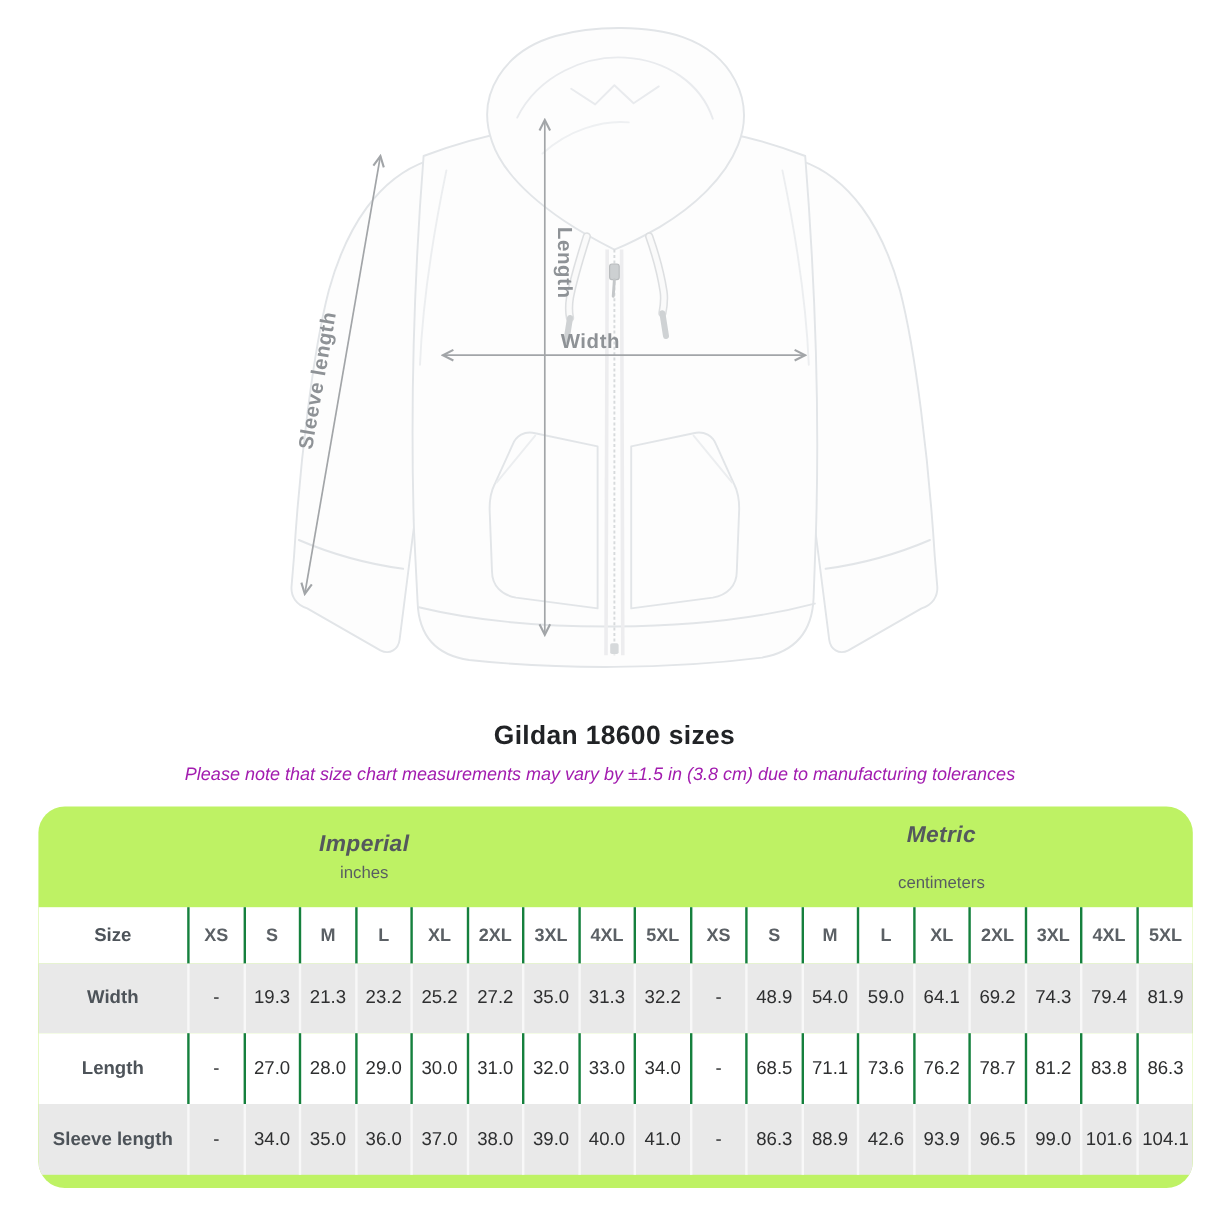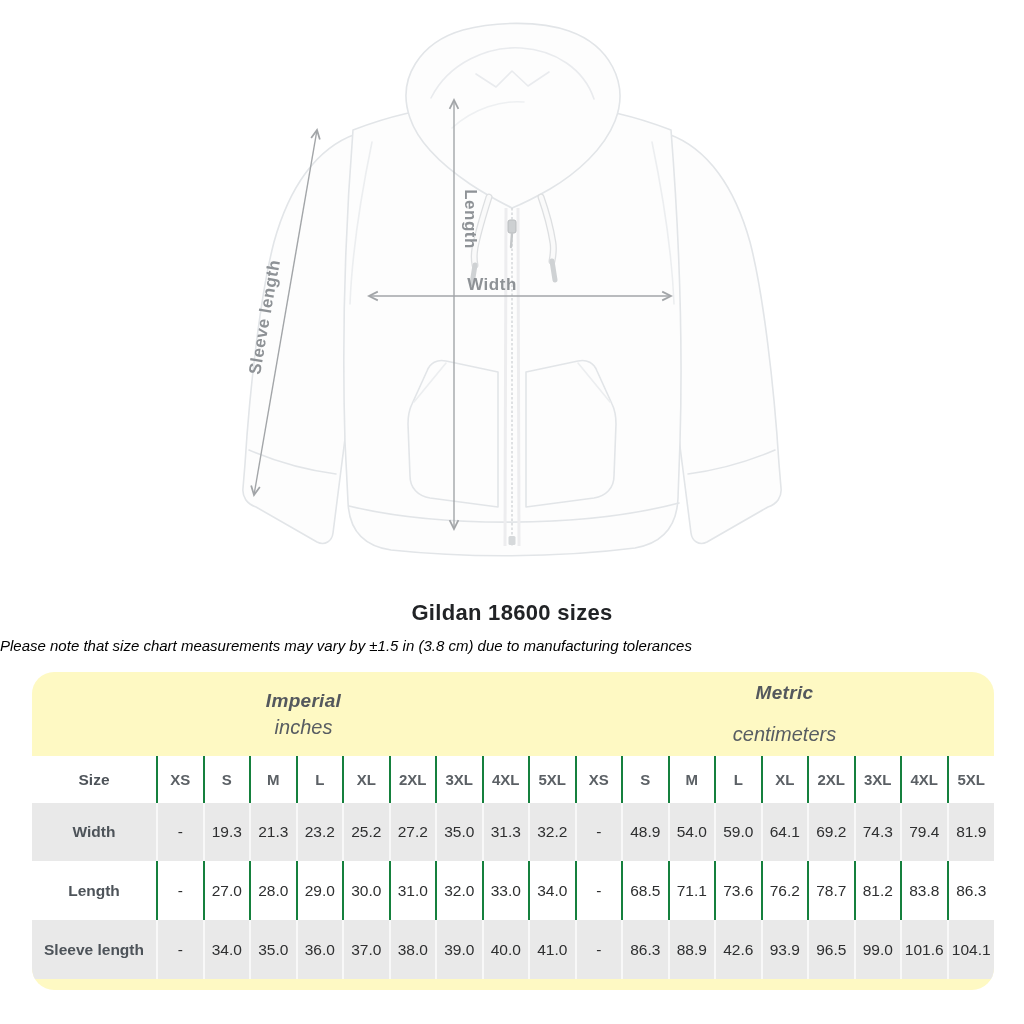--- a/index.html
+++ b/index.html
@@ -4,31 +4,31 @@
 <style>
   html,body{margin:0;padding:0;background:#fff;}
   .page{position:relative;width:1024px;height:1024px;background:#ffffff;overflow:hidden;
         font-family:"Liberation Sans",sans-serif;}
   
   .diagram-svg{position:absolute;left:0;top:0;}
   .diag-label{font-family:"Liberation Sans",sans-serif;font-weight:bold;font-size:17px;fill:#8e9296;letter-spacing:.5px;}
   
   .title{position:absolute;top:600px;left:0;width:1024px;text-align:center;
          font-size:22px;font-weight:bold;color:#212326;letter-spacing:.3px;}
-  .note{position:absolute;top:637px;left:0;width:1000px;
-        font-size:15px;font-style:italic;color:#000000;}
+  .note{position:absolute;top:637px;left:0;width:1000px;text-align:center;
+        font-size:15px;font-style:italic;color:#a21caf;}
   
   .size-table-wrap{position:absolute;left:32px;top:672px;width:962px;height:318px;
-                   background:#fef9c3;border-radius:22px;overflow:hidden;}
+                   background:#bef264;border-radius:22px;overflow:hidden;}
   .unit-band{display:flex;height:84px;}
   .unit-block{display:flex;flex-direction:column;align-items:center;justify-content:center;row-gap:4px;}
   .unit-imperial{width:543px;}
   .unit-metric{width:419px;gap:19px;}
   .unit-name{font-size:19px;font-weight:bold;font-style:italic;color:#54585d;letter-spacing:.3px;}
-  .unit-sub{font-size:20px;font-style:italic;color:#585d62;}
+  .unit-sub{font-size:14px;color:#585d62;}
   table.sizes{width:100%;border-collapse:collapse;table-layout:fixed;}
   col.labelcol{width:125px;}
   .sizes td,.sizes th{text-align:center;vertical-align:middle;padding:0;}
   tr.r-white{background:#ffffff;}
   tr.r-gray{background:#e9e9e9;}
   tr.r-white .vcell{border-left:2px solid #15803d;}
   tr.r-gray  .vcell{border-left:2px solid #f8f8f8;}
   tr.h-size{height:47px;}
   tr.h-a{height:58px;}
   tr.h-b{height:59px;}

